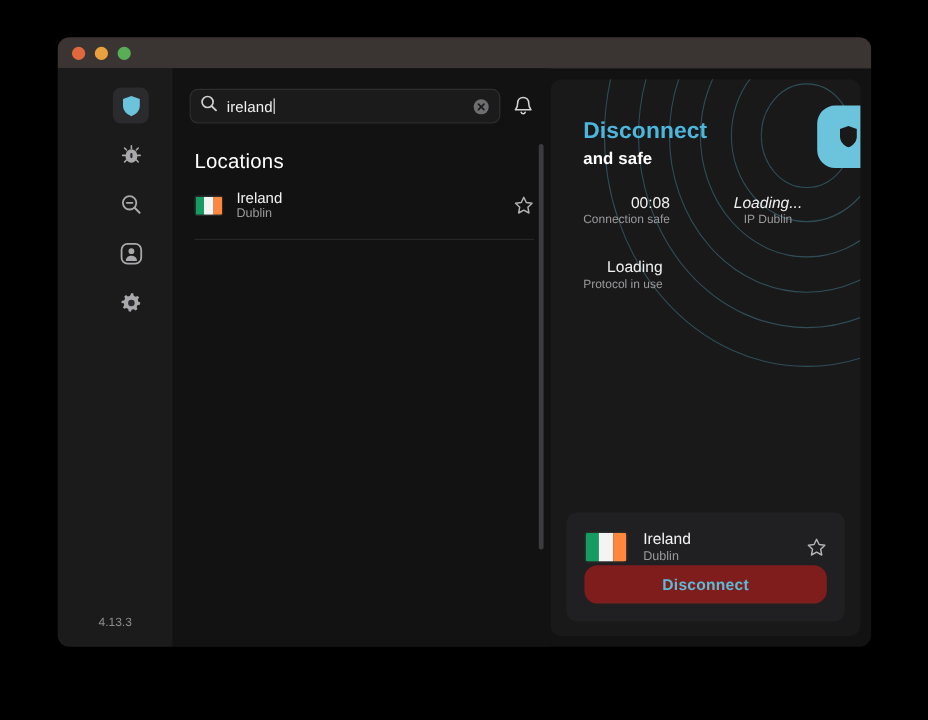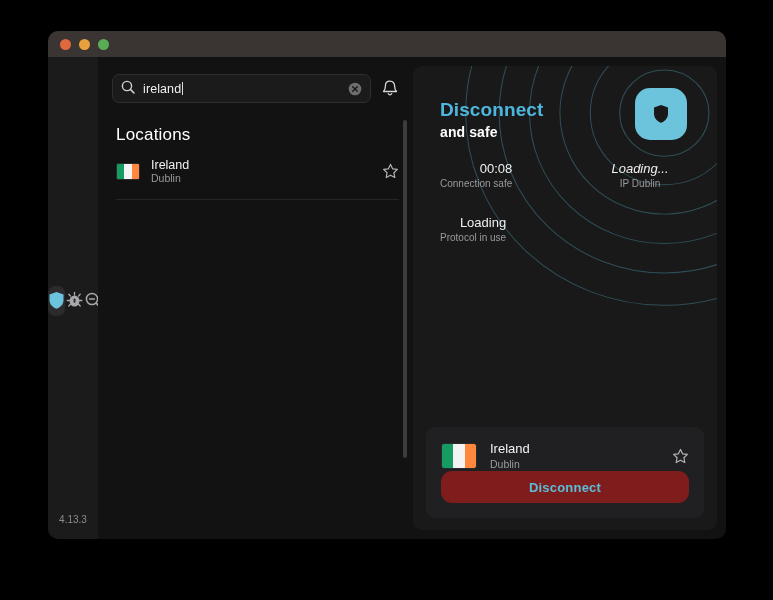--- a/index.html
+++ b/index.html
@@ -32,22 +32,22 @@
   .light.green  { background: #59ad57; }
 
   .body-area {
     position: absolute; left: 0; top: 26px; right: 0; bottom: 0;
     display: flex;
   }
 
   
   .sidebar {
     width: 50px; background: #1b1b1c;
-    display: flex; flex-direction: row; align-items: center;
-    padding-top: 16px; position: relative;
+    display: flex; flex-direction: column; align-items: flex-start;
+    padding-top: 16px; position: relative; padding-left: 46px;
   }
   .nav-item {
     width: 30px; height: 30px; margin-bottom: 11px;
     display: flex; align-items: center; justify-content: center;
     border-radius: 7px;
   }
   .nav-item.active { background: #2b2b2d; }
   .nav-item svg { display: block; }
   .version {
     position: absolute; bottom: 14px; left: 0; width: 100%;

